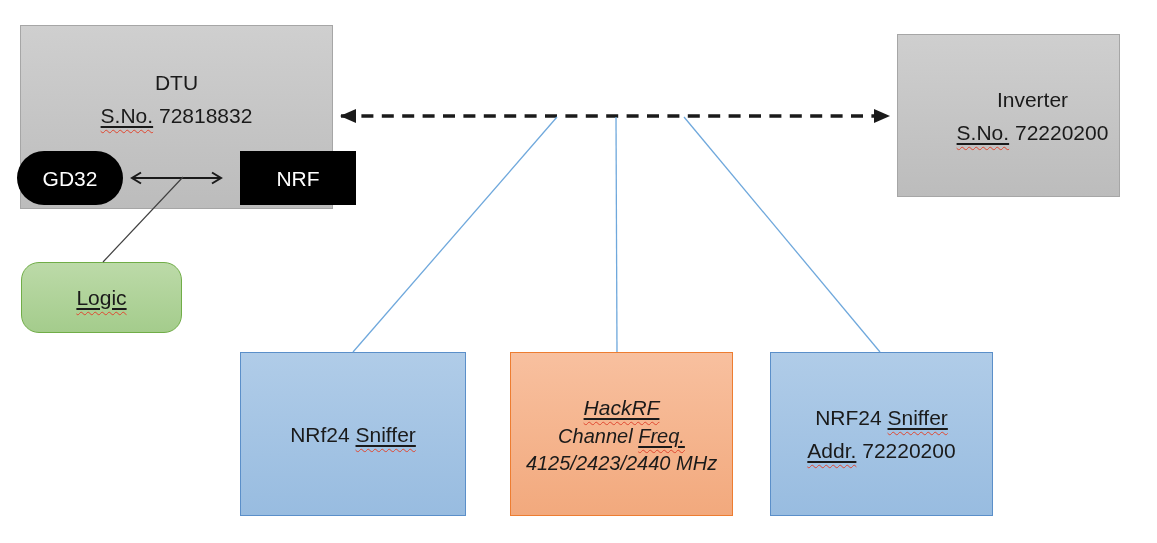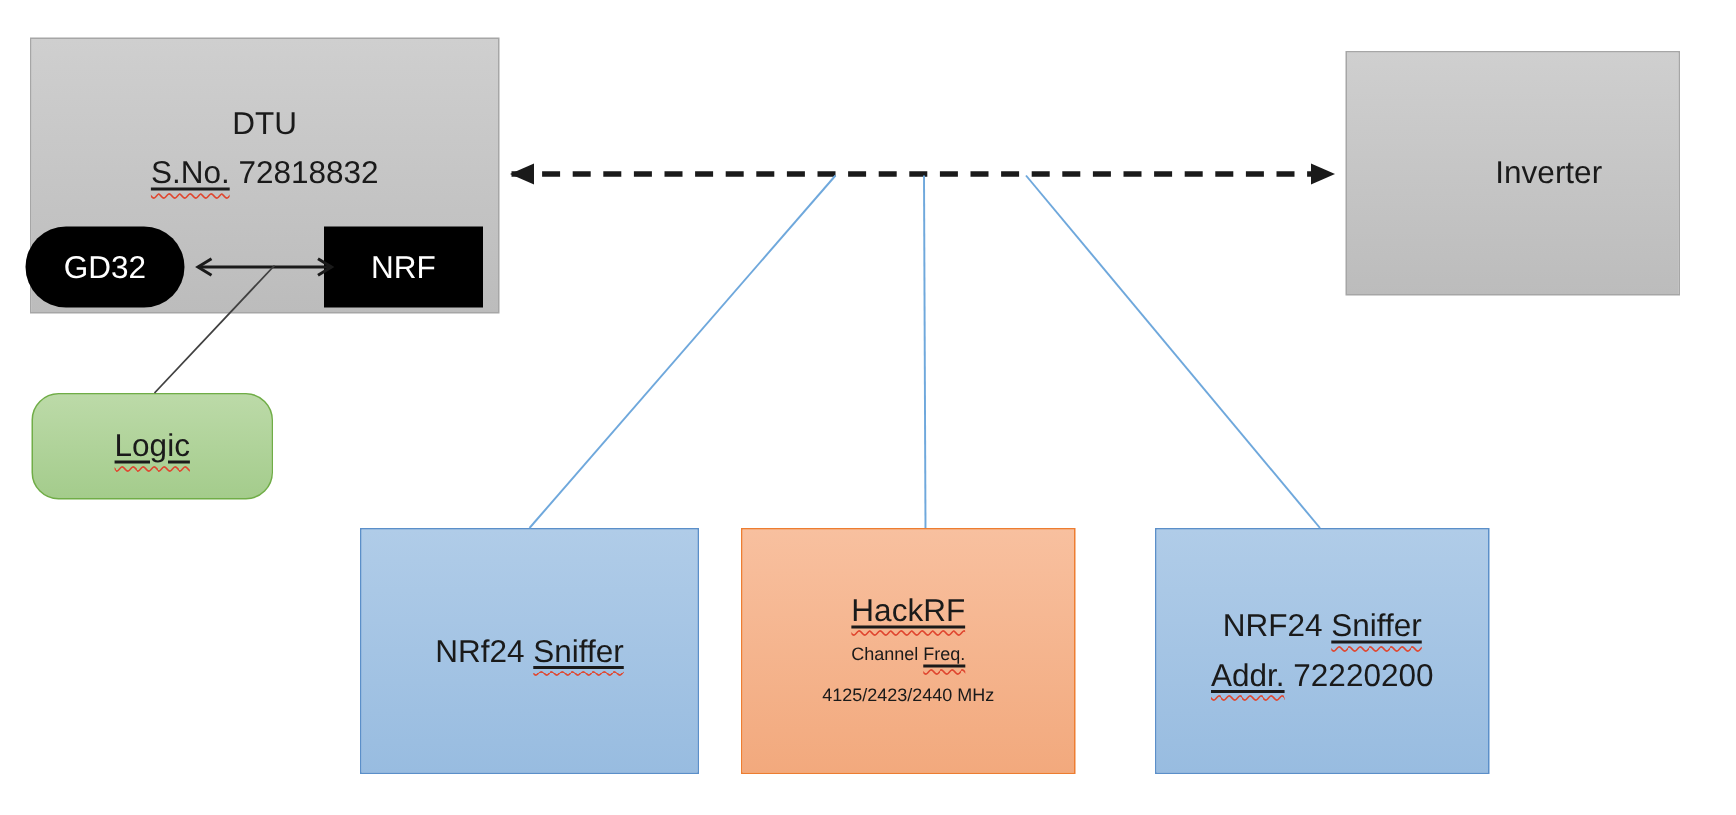--- a/index.html
+++ b/index.html
@@ -38,28 +38,28 @@
     background: linear-gradient(180deg, var(--green-top), var(--green-bottom));
     border: 1.5px solid var(--green-border);
   }
   .chip {
     background: var(--chip-black);
     color: var(--chip-text);
     border: none;
   }
   #dtu-box      { left: 20px;  top: 25px;  width: 313px; height: 184px; padding-bottom: 36px; }
   #gd32-box     { left: 17px;  top: 151px; width: 106px; height: 54px; border-radius: 27px; }
-  #nrf-box      { left: 216px; top: 151px; width: 106px; height: 54px; }
+  #nrf-box      { left: 240px; top: 151px; width: 116px; height: 54px; }
   #logic-box    { left: 21px;  top: 262px; width: 161px; height: 71px; border-radius: 18px; }
   #inverter-box { left: 897px; top: 34px;  width: 223px; height: 163px; padding-left: 48px; }
   #sniffer-left-box  { left: 240px; top: 352px; width: 226px; height: 164px; }
-  #hackrf-box        { left: 494px; top: 352px; width: 223px; height: 164px; }
+  #hackrf-box        { left: 510px; top: 352px; width: 223px; height: 164px; font-style: italic; }
   #sniffer-right-box { left: 770px; top: 352px; width: 223px; height: 164px; }
 
-  .small { font-size: 12px; line-height: 27px; }
+  .small { font-size: 20px; line-height: 27px; }
   .hack-title { line-height: 31px; }
 
   
   .u {
     text-decoration-line: underline;
     text-decoration-style: solid;
     text-decoration-color: var(--text);
     text-decoration-thickness: 1.5px;
     text-underline-offset: 3px;
   }
@@ -101,20 +101,21 @@
   <div class="box chip" id="nrf-box">
     <div>NRF</div>
   </div>
 
   <div class="box green" id="logic-box">
     <div><span class="u"><span class="sp">Logic</span></span></div>
   </div>
 
   <div class="box gray" id="inverter-box">
     <div>Inverter</div>
+    <div><span class="u"><span class="sp">S.No.</span></span> <span>72220200</span></div>
   </div>
 
   <div class="box blue" id="sniffer-left-box">
     <div><span>NRf24</span> <span class="u"><span class="sp">Sniffer</span></span></div>
   </div>
 
   <div class="box orange" id="hackrf-box">
     <div class="hack-title"><span class="u"><span class="sp">HackRF</span></span></div>
     <div class="small"><span>Channel</span> <span class="u"><span class="sp">Freq.</span></span></div>
     <div class="small">4125/2423/2440 MHz</div>

